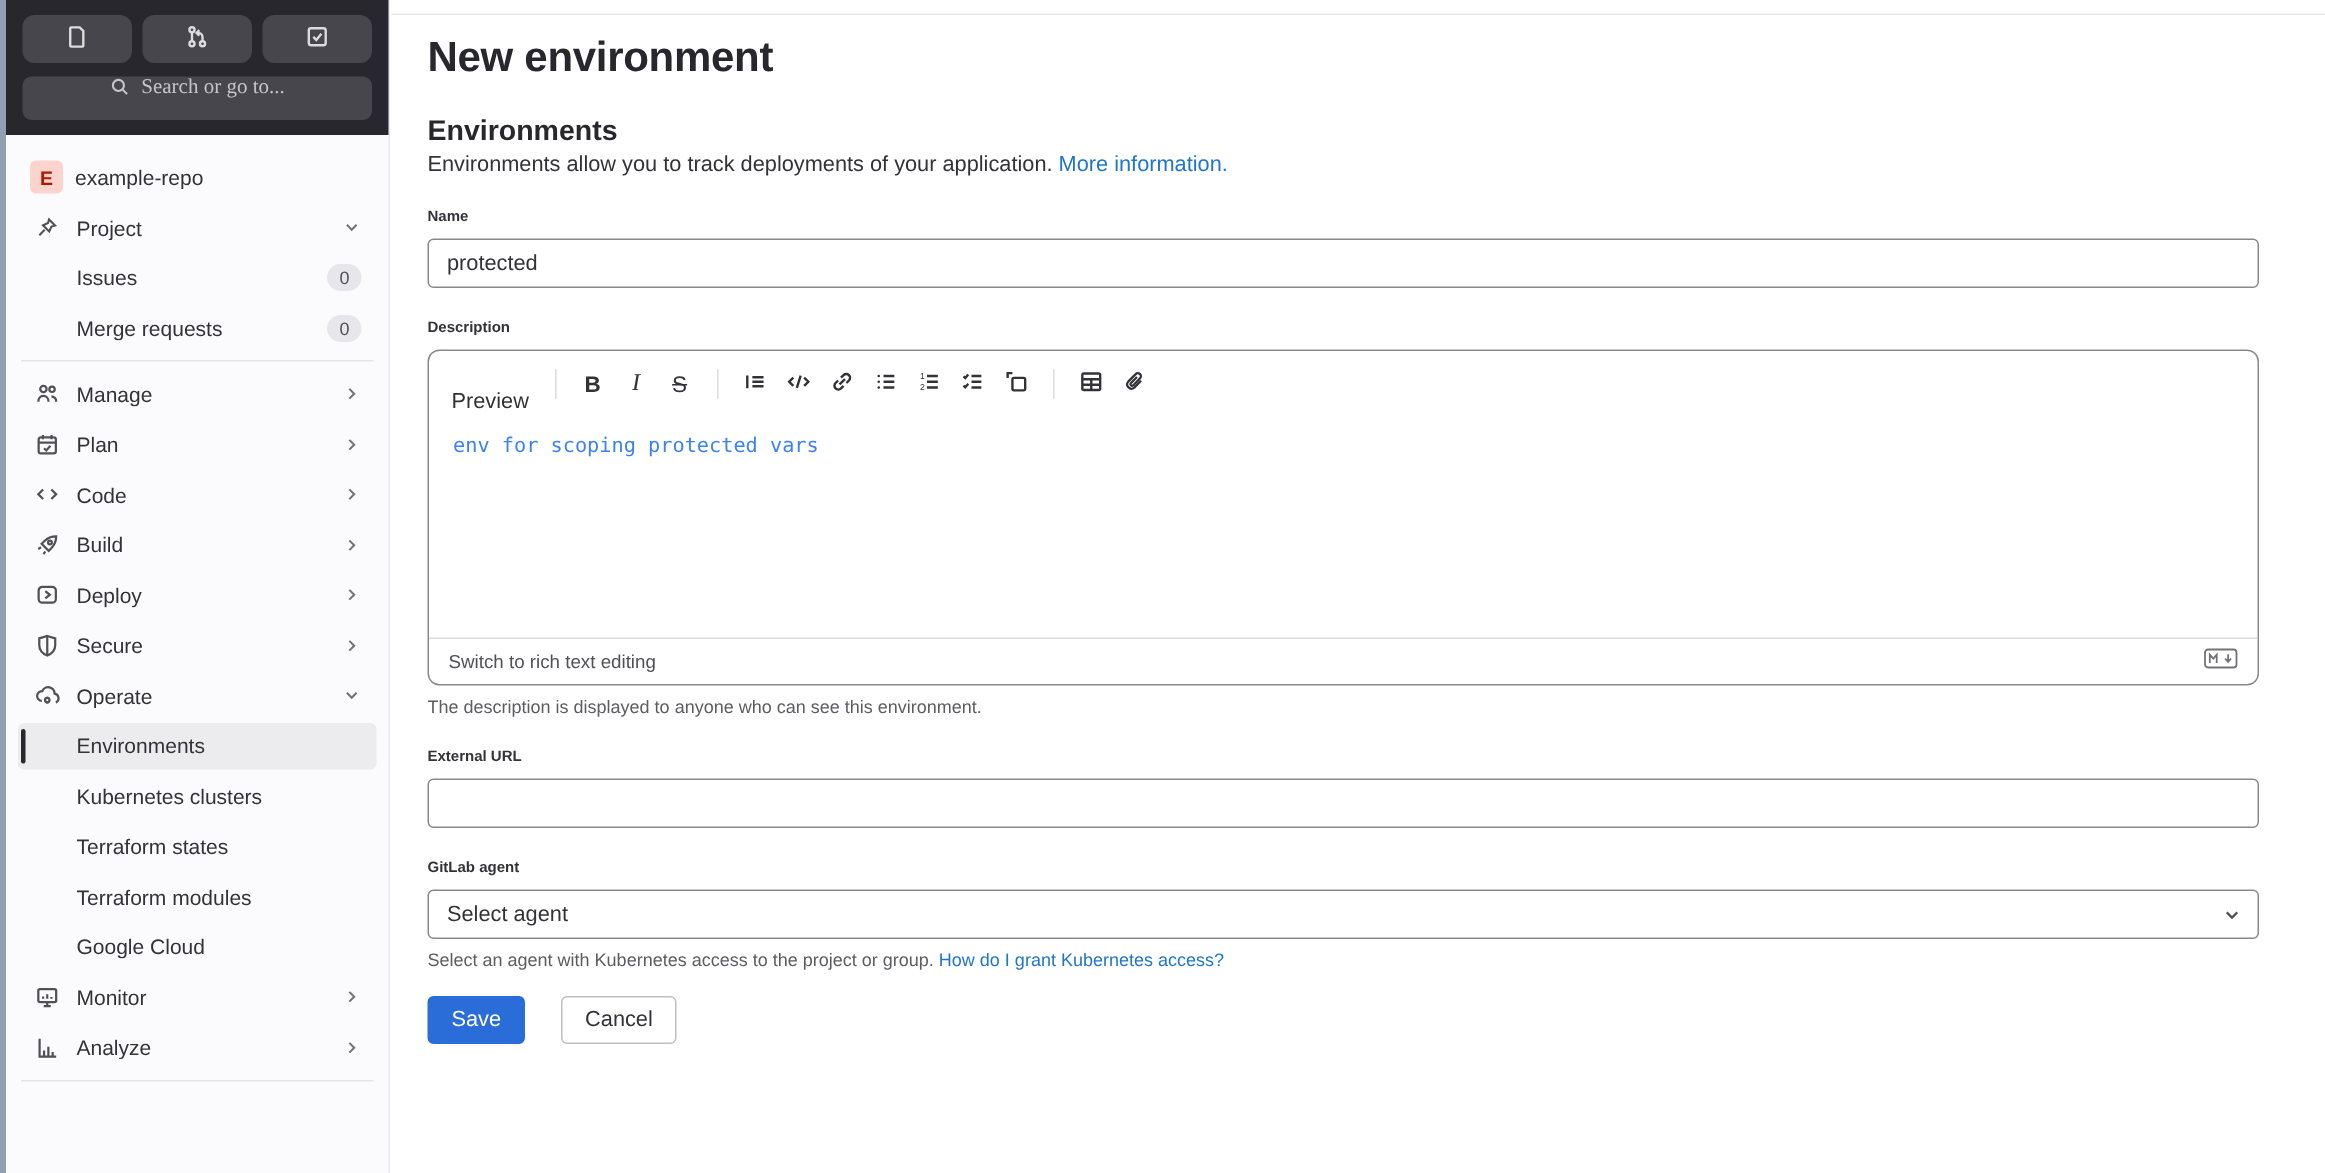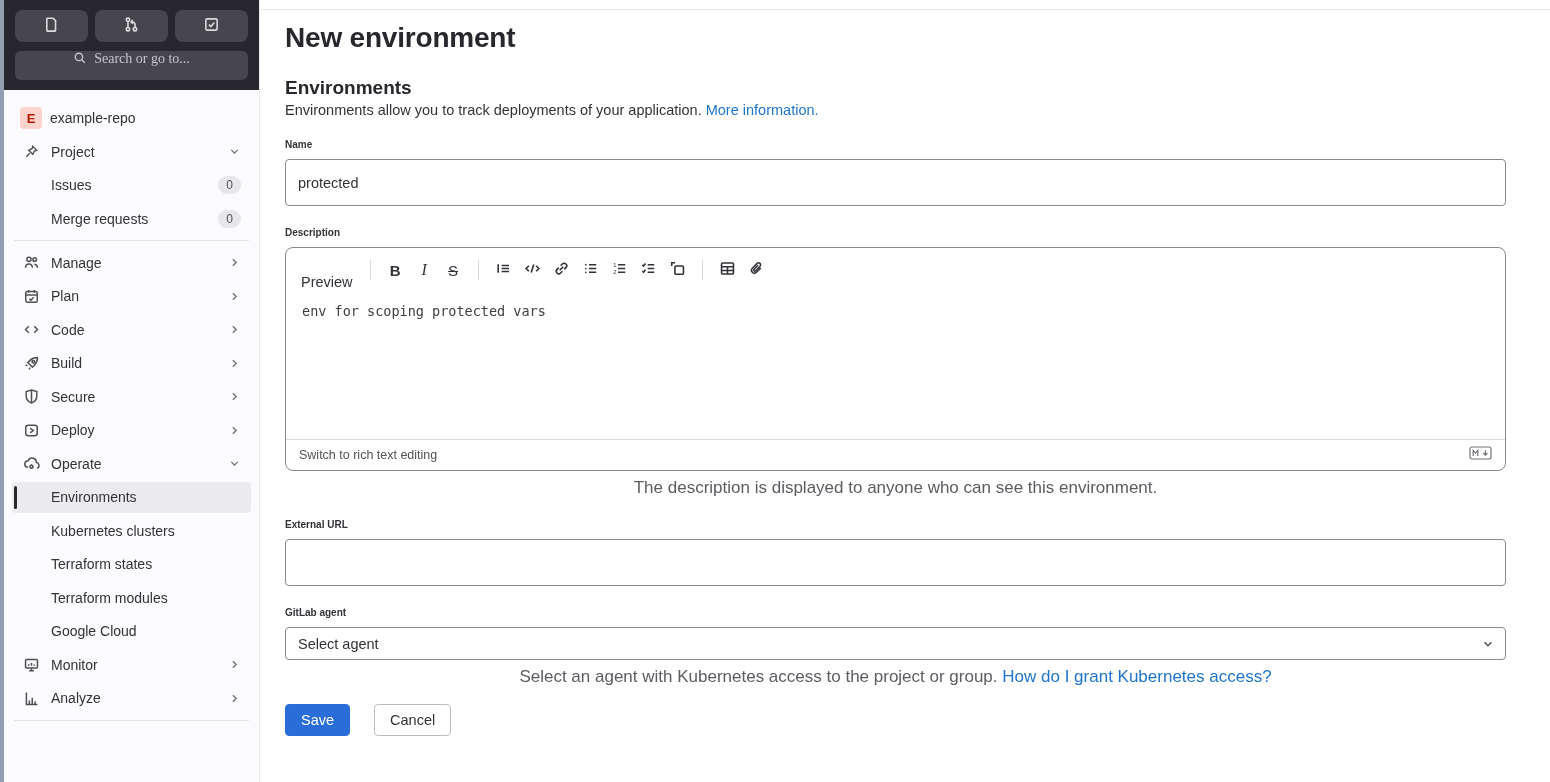--- a/index.html
+++ b/index.html
@@ -53,39 +53,39 @@
   .main-topline { position:absolute; left:0; right:0; top:9px; height:1px; background:#e8e8eb; }
   .content { padding:13px 44px 0 24px; }
 
   h1.page-title { font-size:28px; font-weight:700; color:#28272d; margin-top:9px; letter-spacing:-.2px; }
   h2.section-title { font-size:19px; font-weight:700; color:#28272d; margin-top:23px; }
   .intro { margin-top:3px; font-size:14.5px; color:#333238; }
   a.link { color:#1f75cb; text-decoration:none; cursor:pointer; }
 
   .form-group { margin-top:21px; }
   .form-label { font-weight:700; font-size:10px; margin-bottom:9px; color:#333238; }
-  .text-input { width:100%; height:47px; border:1px solid #89888d; border-radius:4px;
+  .text-input { width:100%; height:33px; border:1px solid #89888d; border-radius:4px;
     padding:0 12px; font-size:14.5px; color:#333238; font-family:inherit; background:#fff; }
-  .form-help { margin-top:7px; font-size:17px; color:#5d5c63;text-align:center; }
+  .form-help { margin-top:7px; font-size:12px; color:#5d5c63; }
 
   
   .md-editor { border:1px solid #89888d; border-radius:8px; background:#fff; overflow:hidden; }
   .md-toolbar { display:flex; align-items:center; height:44px; padding:0 13px; gap:2px; }
   .md-preview { font-size:14.5px; color:#333238; background:none; border:none;
     cursor:pointer; padding:4px 6px 4px 2px; font-family:inherit;margin-top:24px; }
   .tdivider { width:1px; height:20px; background:#dcdcde; margin:0 9px; flex:none; }
   .tbtn { width:27px; height:26px; border:none; background:none; border-radius:4px;
     display:flex; align-items:center; justify-content:center; cursor:pointer;
     color:#333238; font-size:15px; flex:none; }
   .tbtn svg { stroke:#333238; }
   .tbtn .b { font-weight:800; font-size:15px; }
   .tbtn .i { font-style:italic; font-family:"Liberation Serif", "DejaVu Serif", serif; font-size:16px; }
   .tbtn .s { text-decoration:line-through; font-size:15px; }
   .md-content { height:147px; padding:11px 16px; font-family:"DejaVu Sans Mono","Liberation Mono",monospace;
-    font-size:13.5px; color:#404040; white-space:pre-wrap; cursor:text; }
+    font-size:13.5px; color:#3b82f6; white-space:pre-wrap; cursor:text; }
   .md-footer { border-top:1px solid #dcdcde; height:31px; display:flex; align-items:center;
     justify-content:space-between; padding:0 13px; }
   .switch-link { font-size:12.5px; color:#535158; background:none; border:none;
     cursor:pointer; font-family:inherit; padding:0; }
   .mdmark svg { stroke:#737278; }
 
   
   .select-wrap { position:relative; }
   .select-box { width:100%; height:33px; border:1px solid #89888d; border-radius:4px;
     background:#fff; display:flex; align-items:center; padding:0 32px 0 12px;
@@ -225,39 +225,39 @@
         <span class="nlabel">Build</span>
         <span class="chev">
             <svg width="13" height="13" viewBox="0 0 16 16" fill="none" stroke-width="1.7">
               <path d="M6 4l4 4-4 4"></path>
             </svg>
           </span>
       </div>
       <div class="nav-item">
         <span class="nicon">
             <svg width="17" height="17" viewBox="0 0 16 16" fill="none" stroke-width="1.4">
+              <rect x="2.6" y="3" width="10.8" height="10" rx="2.4"></rect>
+              <path d="M6.8 5.8L9.6 8l-2.8 2.2"></path>
+            </svg>
+          </span>
+        <span class="nlabel">Deploy</span>
+        <span class="chev">
+            <svg width="13" height="13" viewBox="0 0 16 16" fill="none" stroke-width="1.7">
+              <path d="M6 4l4 4-4 4"></path>
+            </svg>
+          </span>
+      </div>
+      <div class="nav-item">
+        <span class="nicon">
+            <svg width="17" height="17" viewBox="0 0 16 16" fill="none" stroke-width="1.4">
               <path d="M8 1.9l5 1.5v4.1c0 3.2-2 5.4-5 6.6-3-1.2-5-3.4-5-6.6V3.4z"></path>
               <path d="M8 1.9v12.2"></path>
             </svg>
           </span>
         <span class="nlabel">Secure</span>
-        <span class="chev">
-            <svg width="13" height="13" viewBox="0 0 16 16" fill="none" stroke-width="1.7">
-              <path d="M6 4l4 4-4 4"></path>
-            </svg>
-          </span>
-      </div>
-      <div class="nav-item">
-        <span class="nicon">
-            <svg width="17" height="17" viewBox="0 0 16 16" fill="none" stroke-width="1.4">
-              <rect x="2.6" y="3" width="10.8" height="10" rx="2.4"></rect>
-              <path d="M6.8 5.8L9.6 8l-2.8 2.2"></path>
-            </svg>
-          </span>
-        <span class="nlabel">Deploy</span>
         <span class="chev">
             <svg width="13" height="13" viewBox="0 0 16 16" fill="none" stroke-width="1.7">
               <path d="M6 4l4 4-4 4"></path>
             </svg>
           </span>
       </div>
       <div class="nav-item">
         <span class="nicon">
             <svg width="17" height="17" viewBox="0 0 16 16" fill="none" stroke-width="1.4">
               <path d="M4.6 11.6a3.1 3.1 0 0 1 .3-6.2A4 4 0 0 1 12.6 7a2.9 2.9 0 0 1 .8 5.5"></path>

